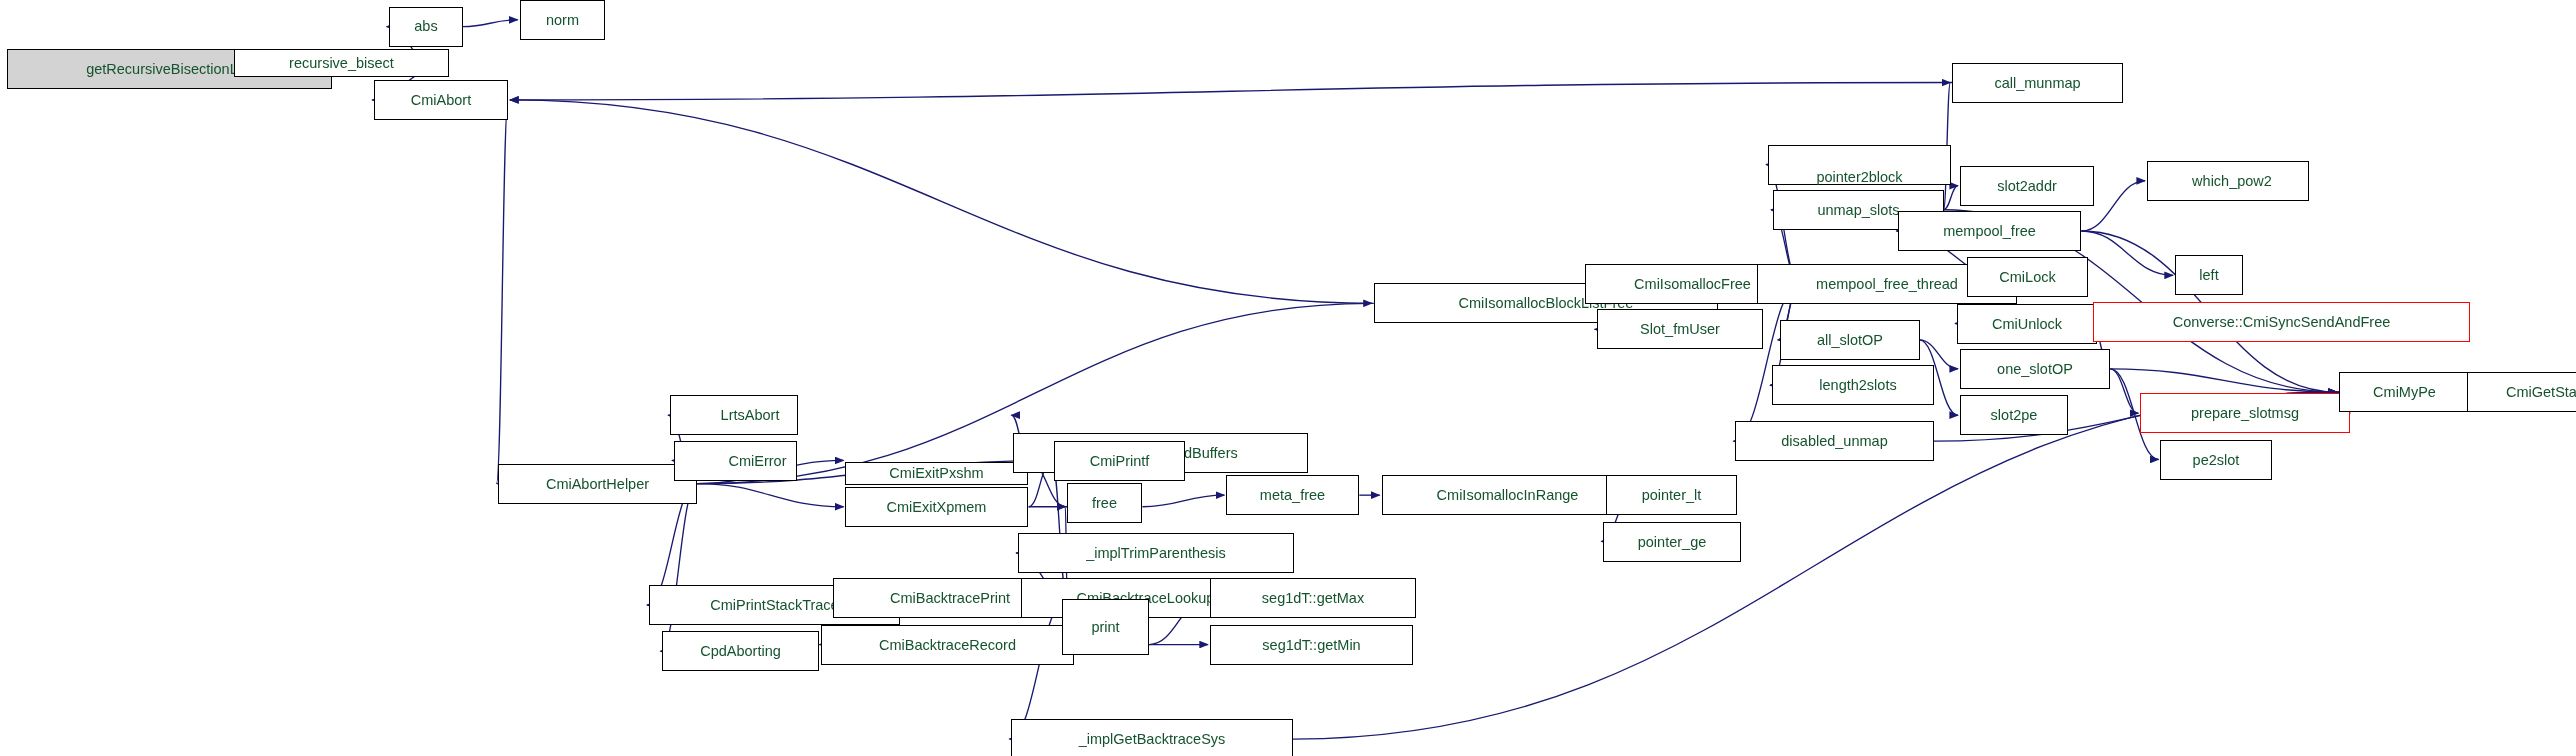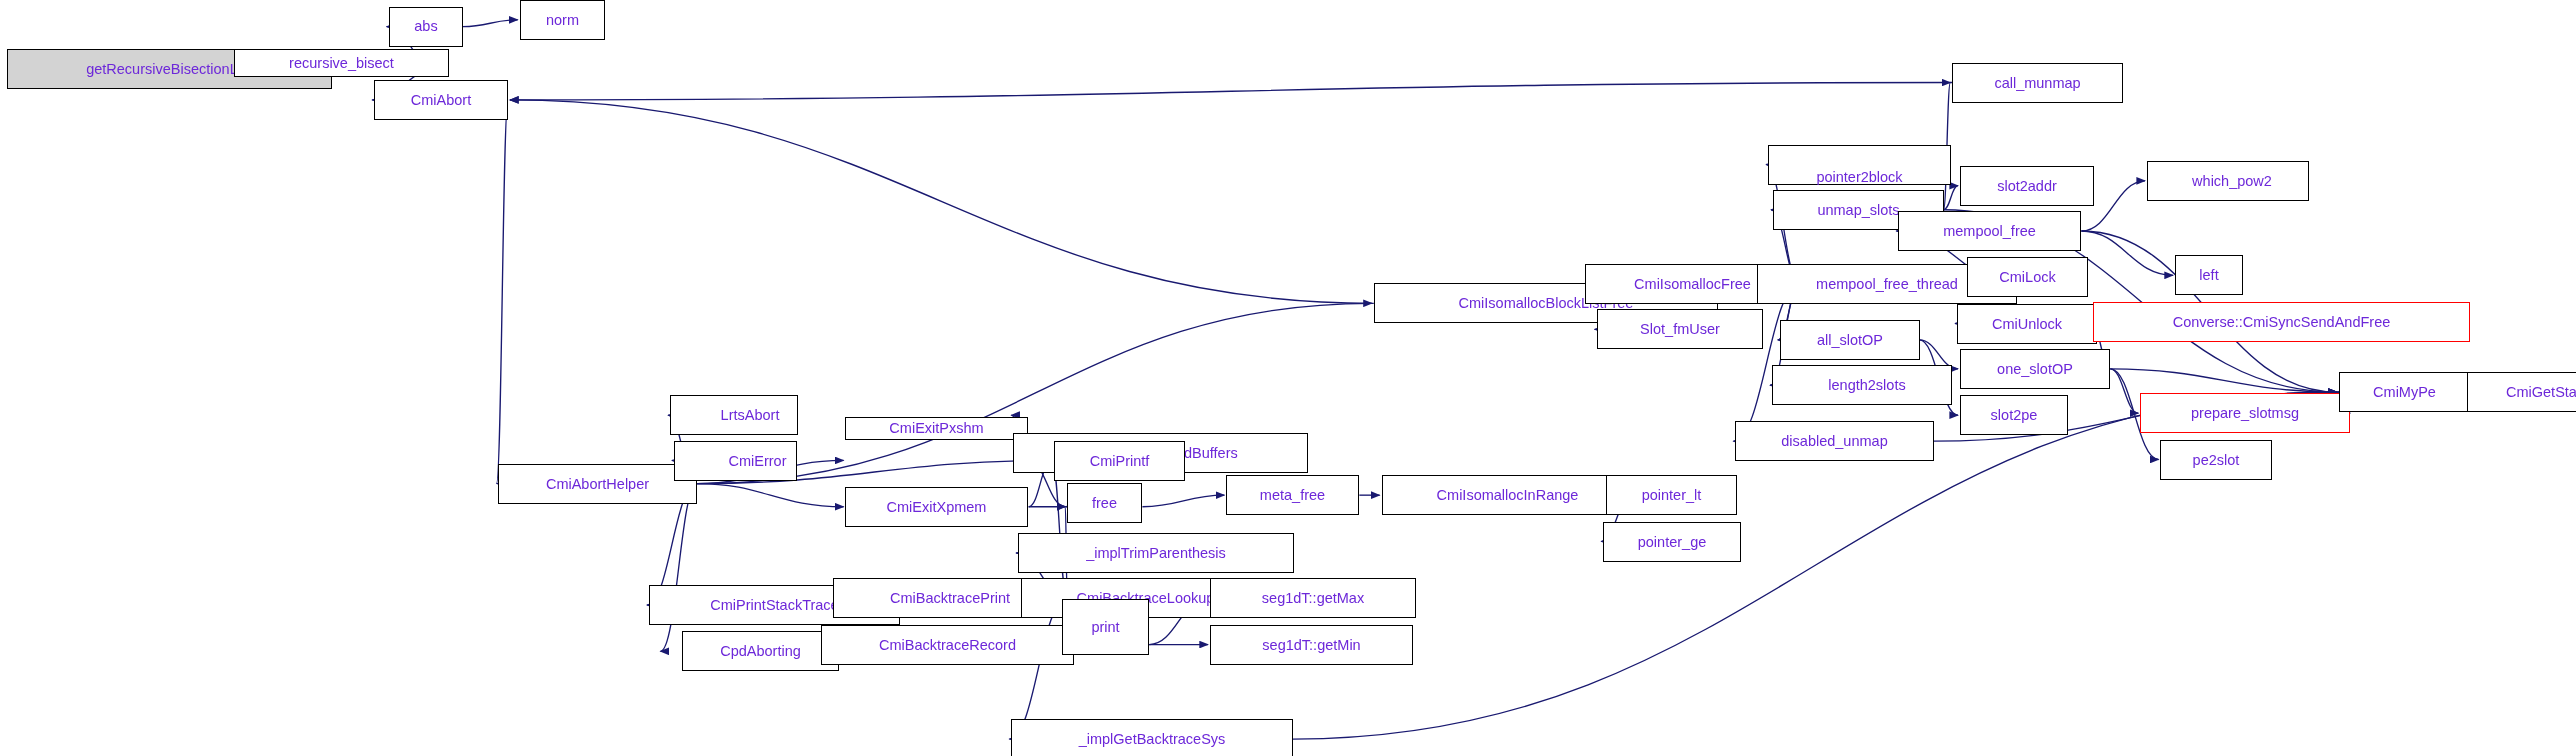--- a/index.html
+++ b/index.html
@@ -4,21 +4,21 @@
 <style>
   html,body{margin:0;padding:0;background:#ffffff;}
   body{font-family:"Liberation Sans","DejaVu Sans",sans-serif;}
   #canvas{position:relative;width:2576px;height:757px;background:#ffffff;overflow:hidden;}
   svg.edges{position:absolute;left:0;top:0;width:2576px;height:757px;pointer-events:none;}
   .node{
     position:absolute;
     box-sizing:border-box;
     border:1px solid #000000;
     background:#ffffff;
-    color:#6d28d9;
+    color:#14532d;
     font-size:14.5px;
     line-height:1;
     display:flex;
     align-items:center;
     justify-content:center;
     white-space:nowrap;
     letter-spacing:0px;
   }
   .node.root{background:#d3d3d3;border-color:#000000;}
   .node.hl{border:1px solid #ff0000;}
@@ -116,42 +116,42 @@
       </div>
       <div class="node" style="left: 498px; top: 464px; width: 199px; height: 40px;">
         <span>CmiAbortHelper</span>
       </div>
       <div class="node" style="left: 670px; top: 395px; width: 128px; height: 40px; padding-left: 32px;">
         <span>LrtsAbort</span>
       </div>
       <div class="node" style="left: 674px; top: 441px; width: 123px; height: 40px; padding-left: 44px;">
         <span>CmiError</span>
       </div>
-      <div class="node" style="left: 845px; top: 417px; width: 183px; height: 23px;">
+      <div class="node" style="left: 845px; top: 462px; width: 183px; height: 23px;">
         <span>CmiExitPxshm</span>
       </div>
       <div class="node" style="left: 845px; top: 487px; width: 183px; height: 40px;">
         <span>CmiExitXpmem</span>
       </div>
       <div class="node" style="left: 1013px; top: 395px; width: 295px; height: 40px; margin-top: 38px;">
         <span>tearDownSharedBuffers</span>
       </div>
       <div class="node" style="left: 1054px; top: 441px; width: 131px; height: 40px;">
         <span>CmiPrintf</span>
       </div>
       <div class="node" style="left: 1067px; top: 483px; width: 75px; height: 40px;">
         <span>free</span>
       </div>
       <div class="node" style="left: 1018px; top: 533px; width: 276px; height: 40px;">
         <span>_implTrimParenthesis</span>
       </div>
       <div class="node" style="left: 649px; top: 585px; width: 251px; height: 40px;">
         <span>CmiPrintStackTrace</span>
       </div>
-      <div class="node" style="left: 662px; top: 631px; width: 157px; height: 40px; margin-left: 20px;">
+      <div class="node" style="left: 662px; top: 631px; width: 157px; height: 40px;">
         <span>CpdAborting</span>
       </div>
       <div class="node" style="left: 833px; top: 578px; width: 234px; height: 40px;">
         <span>CmiBacktracePrint</span>
       </div>
       <div class="node" style="left: 821px; top: 625px; width: 253px; height: 40px;">
         <span>CmiBacktraceRecord</span>
       </div>
       <div class="node" style="left: 1021px; top: 578px; width: 249px; height: 40px;">
         <span>CmiBacktraceLookup</span>
@@ -194,21 +194,21 @@
       </div>
       <div class="node" style="left: 1773px; top: 190px; width: 171px; height: 40px;">
         <span>unmap_slots</span>
       </div>
       <div class="node" style="left: 1757px; top: 264px; width: 260px; height: 40px;">
         <span>mempool_free_thread</span>
       </div>
       <div class="node" style="left: 1780px; top: 320px; width: 140px; height: 40px;">
         <span>all_slotOP</span>
       </div>
-      <div class="node" style="left: 1772px; top: 365px; width: 180px; height: 40px; padding-left: 10px;">
+      <div class="node" style="left: 1772px; top: 365px; width: 162px; height: 40px; padding-left: 10px;">
         <span>length2slots</span>
       </div>
       <div class="node" style="left: 1735px; top: 421px; width: 199px; height: 40px;">
         <span>disabled_unmap</span>
       </div>
       <div class="node" style="left: 1960px; top: 166px; width: 134px; height: 40px;">
         <span>slot2addr</span>
       </div>
       <div class="node" style="left: 1898px; top: 211px; width: 183px; height: 40px;">
         <span>mempool_free</span>

